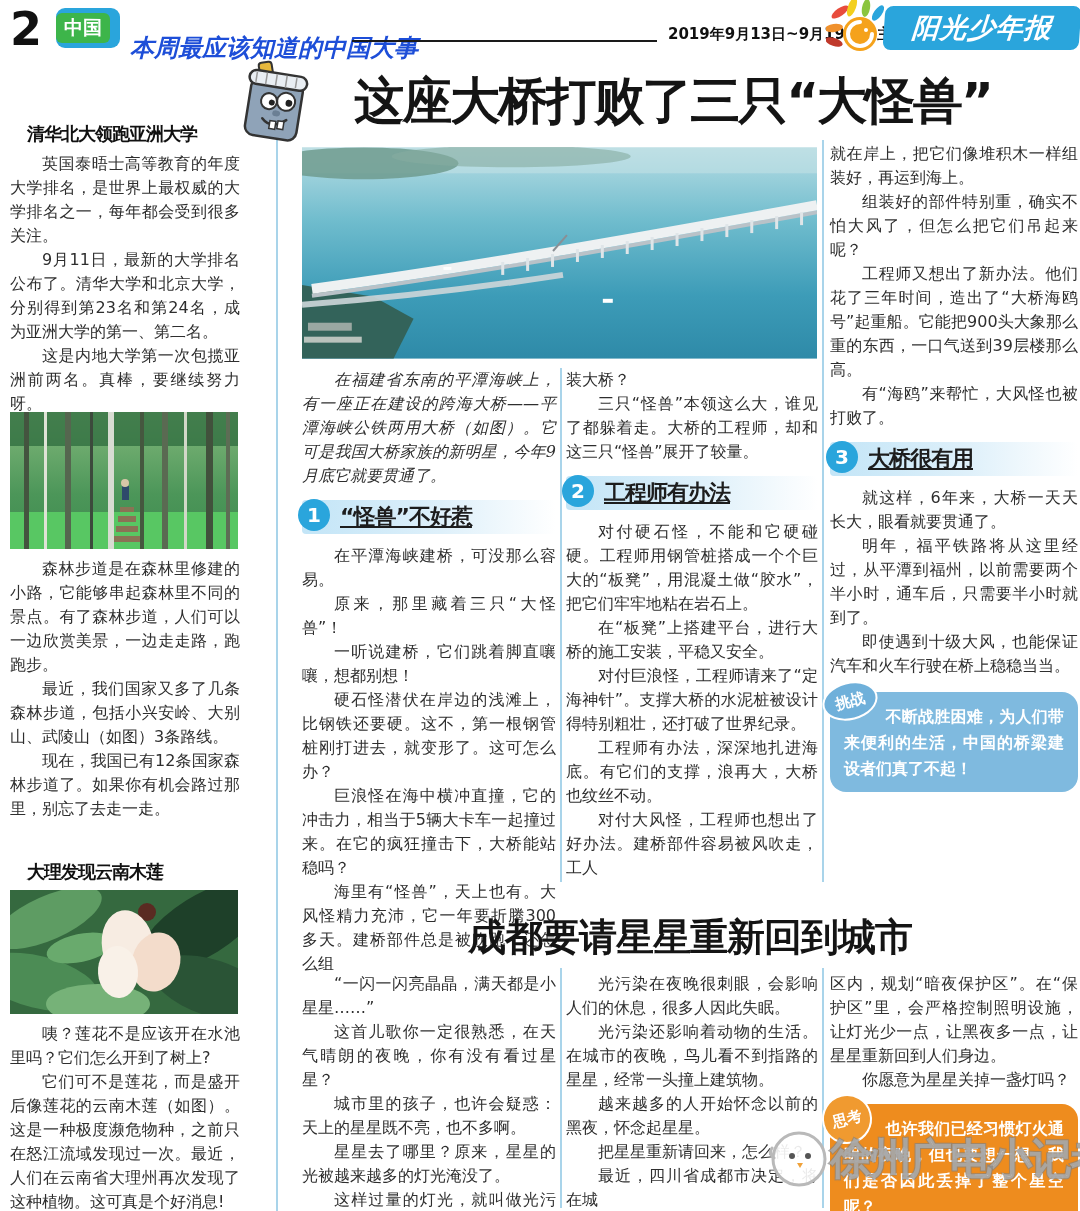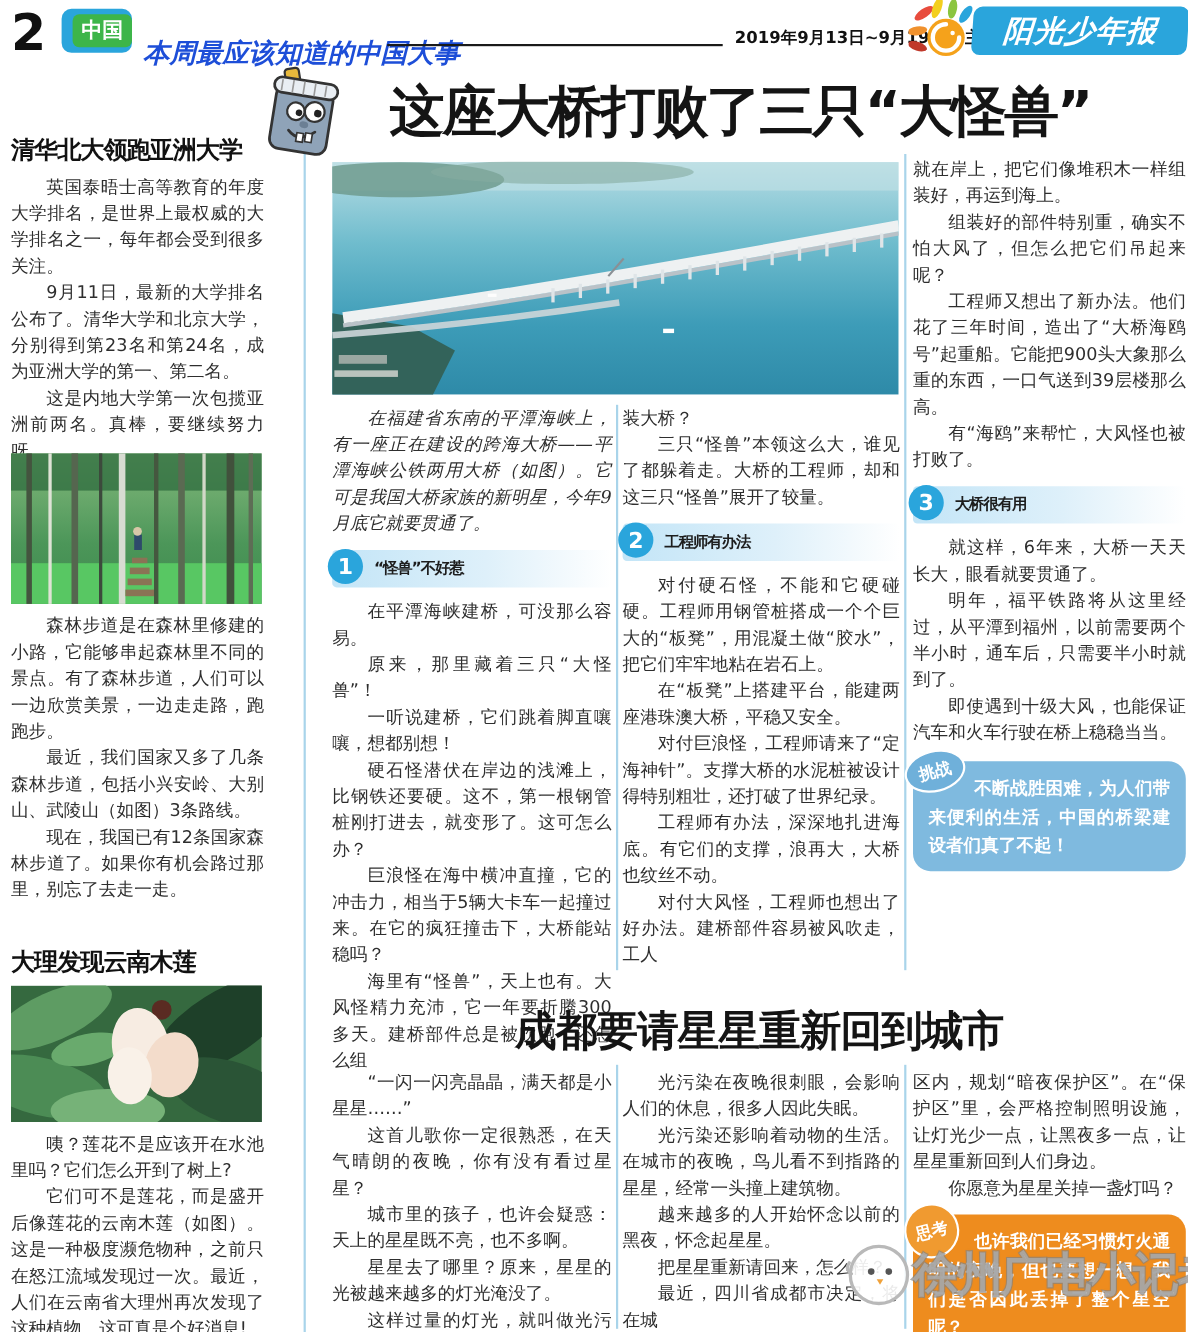--- a/index.html
+++ b/index.html
@@ -1,47 +1,47 @@
 <!DOCTYPE html>
 <html><head>
 <meta charset="utf-8">
 <style>
   html,body{margin:0;padding:0;}
   body{width:1080px;height:1211px;background:#fff;font-family:"DejaVu Sans","Liberation Sans",sans-serif;color:#222;}
   .page{position:relative;width:1080px;height:1211px;overflow:hidden;background:#fff;}
 
   
   .pagenum{position:absolute;left:10px;top:2px;font-size:46px;font-weight:900;color:#111;}
-  .cnbadge{position:absolute;left:56px;top:8px;width:64px;height:40px;background:#2aa5dc;border-radius:9px;display:flex;align-items:center;justify-content:flex-end;}
+  .cnbadge{position:absolute;left:56px;top:8px;width:64px;height:40px;background:#2aa5dc;border-radius:9px;display:flex;align-items:center;justify-content:flex-start;}
   .cnbadge .inner{width:54px;height:30px;background:#3db54a;border-radius:6px;color:#fff;font-weight:800;font-size:19px;display:flex;align-items:center;justify-content:center;}
   .tagline{position:absolute;left:130px;top:32px;font-size:24px;font-weight:700;font-style:italic;font-family:"DejaVu Serif","Liberation Serif",serif;color:#1d4ed8;}
   .hline{position:absolute;left:352px;top:40px;width:305px;height:2px;background:#1a1a1a;}
   .dateline{position:absolute;left:668px;top:25px;font-size:15px;font-weight:700;color:#111;white-space:nowrap;}
   .dateline .byline{margin-left:12px;}
   .masthead{position:absolute;right:0;top:0;display:flex;align-items:center;}
   .masthead .box{width:196px;height:44px;background:#2aa5dc;border-radius:8px;display:flex;align-items:center;justify-content:center;color:#fff;font-size:27px;font-weight:900;font-style:italic;letter-spacing:1px;transform:skewX(-4deg);margin-left:-6px;}
 
   
   .vline{position:absolute;width:2px;background:#a9d4ea;}
 
   
   .sb-article{position:absolute;left:10px;width:230px;}
-  .sb-title{font-size:22px;font-weight:900;color:#111;margin:0 0 6px;letter-spacing:-1px;white-space:nowrap;}
+  .sb-title{font-size:18px;font-weight:900;color:#111;margin:0 17px 6px;letter-spacing:-1px;white-space:nowrap;}
   .sb-article p,.col p{margin:0;font-size:16px;line-height:24px;text-align:justify;text-indent:2em;color:#2e2e2e;}
   .sb-photo{width:228px;display:block;margin:2px 0 8px;}
 
   
   .headline{position:absolute;left:323px;top:68px;width:700px;text-align:center;font-size:50px;font-weight:900;color:#141414;letter-spacing:-2px;white-space:nowrap;}
   .bridge-photo{position:absolute;left:302px;top:147px;width:515px;height:212px;display:block;}
   .col{position:absolute;}
   .col p.cont{text-indent:0;}
   .kai{font-family:"DejaVu Serif","Liberation Serif",serif;font-style:italic;font-size:16px;line-height:25px;color:#1c1c1c;}
   .sec{position:relative;height:34px;background:linear-gradient(90deg,#c3e5f7 0%,#def0fa 55%,rgba(255,255,255,0) 100%);border-radius:4px;margin:12px 0 10px;display:flex;align-items:center;}
   .secnum{flex:0 0 32px;width:32px;height:32px;border-radius:50%;background:#2aa5dc;color:#fff;font-weight:800;font-size:20px;display:flex;align-items:center;justify-content:center;margin:-4px 10px 0 -4px;}
-  .sectitle{font-size:14px;font-weight:900;color:#1d1d1d;letter-spacing:-1px;white-space:nowrap;}
+  .sectitle{font-size:22px;font-weight:900;color:#1d1d1d;letter-spacing:-1px;white-space:nowrap;text-decoration:underline;}
 
   
   .callout{position:relative;border-radius:16px;color:#fff;font-weight:700;font-size:16px;line-height:26px;padding:12px 14px 10px;text-indent:2.6em;text-align:justify;}
   .callout .badge{position:absolute;top:-10px;left:-8px;border:2px solid #fff;color:#fff;font-weight:800;font-size:15px;display:flex;align-items:center;justify-content:center;transform:rotate(-14deg);text-indent:0;}
   .challenge{background:#7fbadf;margin-top:14px;}
   .challenge .badge{background:#6fb0da;width:52px;height:34px;border-radius:50%;}
   .think{background:#ee8c1e;margin-top:12px;}
   .think .badge{background:#f09a30;width:46px;height:46px;border-radius:50%;}
 
   
@@ -228,21 +228,21 @@
   </div>
 
   <div class="col" style="left:566px;top:368px;width:252px;">
     <p class="cont">装大桥？</p>
     <p>三只“怪兽”本领这么大，谁见了都躲着走。大桥的工程师，却和这三只“怪兽”展开了较量。</p>
     <div class="sec">
       <span class="secnum">2</span>
       <span class="sectitle">工程师有办法</span>
     </div>
     <p>对付硬石怪，不能和它硬碰硬。工程师用钢管桩搭成一个个巨大的“板凳”，用混凝土做“胶水”，把它们牢牢地粘在岩石上。</p>
-    <p>在“板凳”上搭建平台，能建两座港珠澳大桥，平稳又安全。</p>
+    <p>在“板凳”上搭建平台，进行大桥的施工安装，平稳又安全。</p>
     <p>对付巨浪怪，工程师请来了“定海神针”。支撑大桥的水泥桩被设计得特别粗壮，还打破了世界纪录。</p>
     <p>工程师有办法，深深地扎进海底。有它们的支撑，浪再大，大桥也纹丝不动。</p>
     <p>对付大风怪，工程师也想出了好办法。建桥部件容易被风吹走，工人</p>
   </div>
 
   <div class="col" style="left:830px;top:142px;width:248px;">
     <p class="cont">就在岸上，把它们像堆积木一样组装好，再运到海上。</p>
     <p>组装好的部件特别重，确实不怕大风了，但怎么把它们吊起来呢？</p>
     <p>工程师又想出了新办法。他们花了三年时间，造出了“大桥海鸥号”起重船。它能把900头大象那么重的东西，一口气送到39层楼那么高。</p>
     <p>有“海鸥”来帮忙，大风怪也被打败了。</p>

